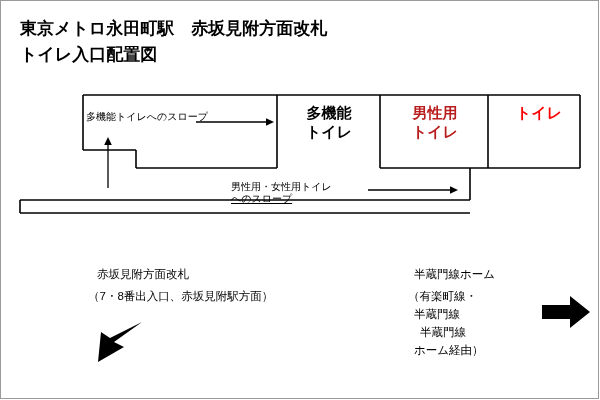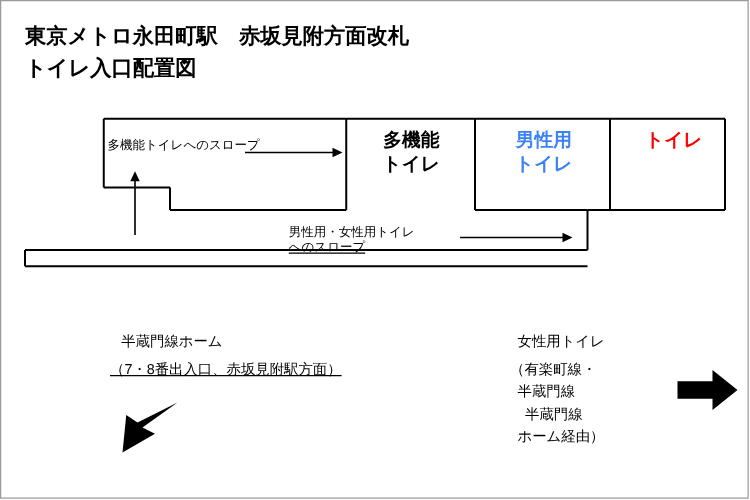--- a/index.html
+++ b/index.html
@@ -41,21 +41,21 @@
   #title-line2 { left: 20px; top: 44px; }
   
   .room-label {
     position: absolute;
     font-size: 15px;
     font-weight: bold;
     line-height: 1.25;
     text-align: center;
     white-space: nowrap;
   }
-  .room-label.blue { color: #3b82f6; }
+  .room-label.blue { color: #b91c1c; }
   .room-label.red  { color: #ff0000; }
 
   .anno {
     position: absolute;
     font-size: 10px;
     line-height: 1.35;
     white-space: nowrap;
     color: #000000;
   }
 
@@ -140,28 +140,28 @@
     <div>トイレ</div>
   </div>
   <div class="room-label red" style="left:498px; top:104px; width:82px;">
     <div>トイレ</div>
   </div>
 
   <div class="anno" style="left:86px; top:110px;">多機能トイレへのスロープ</div>
   <div class="anno" style="left:231px; top:180px;">男性用・女性用トイレ</div>
   <div class="anno" style="left:231px; top:192px;text-decoration:underline;">へのスロープ</div>
 
-  <div class="caption" style="left:97px; top:266px;">半蔵門線ホーム</div>
-  <div class="caption" style="left:88px; top:288px;text-decoration:underline;">（7・8番出入口、赤坂見附駅方面）</div>
+  <div class="caption" style="left:97px; top:266px;">赤坂見附方面改札</div>
+  <div class="caption" style="left:88px; top:288px;">（7・8番出入口、赤坂見附駅方面）</div>
 
   <svg class="big-arrow" style="left:92px; top:320px;" viewBox="0 0 54 46" xmlns="http://www.w3.org/2000/svg">
     <path d="M 50 2 L 22 22 L 32 27 L 6 42 L 9 12 L 18 18 Z" fill="#000000"></path>
   </svg>
 
-  <div class="caption" style="left:414px; top:266px;">女性用トイレ</div>
+  <div class="caption" style="left:414px; top:266px;">半蔵門線ホーム</div>
   <div class="caption" style="left:408px; top:288px;">（有楽町線・</div>
   <div class="caption" style="left:414px; top:306px;">半蔵門線</div>
   <div class="caption" style="left:420px; top:324px;">半蔵門線</div>
   <div class="caption" style="left:414px; top:342px;">ホーム経由）</div>
 
   <svg class="big-arrow" style="left:540px; top:292px; width:52px; height:40px;" viewBox="0 0 52 40" xmlns="http://www.w3.org/2000/svg">
     <path d="M 2 13 L 30 13 L 30 4 L 50 20 L 30 36 L 30 27 L 2 27 Z" fill="#000000"></path>
   </svg>
 
 </div>

